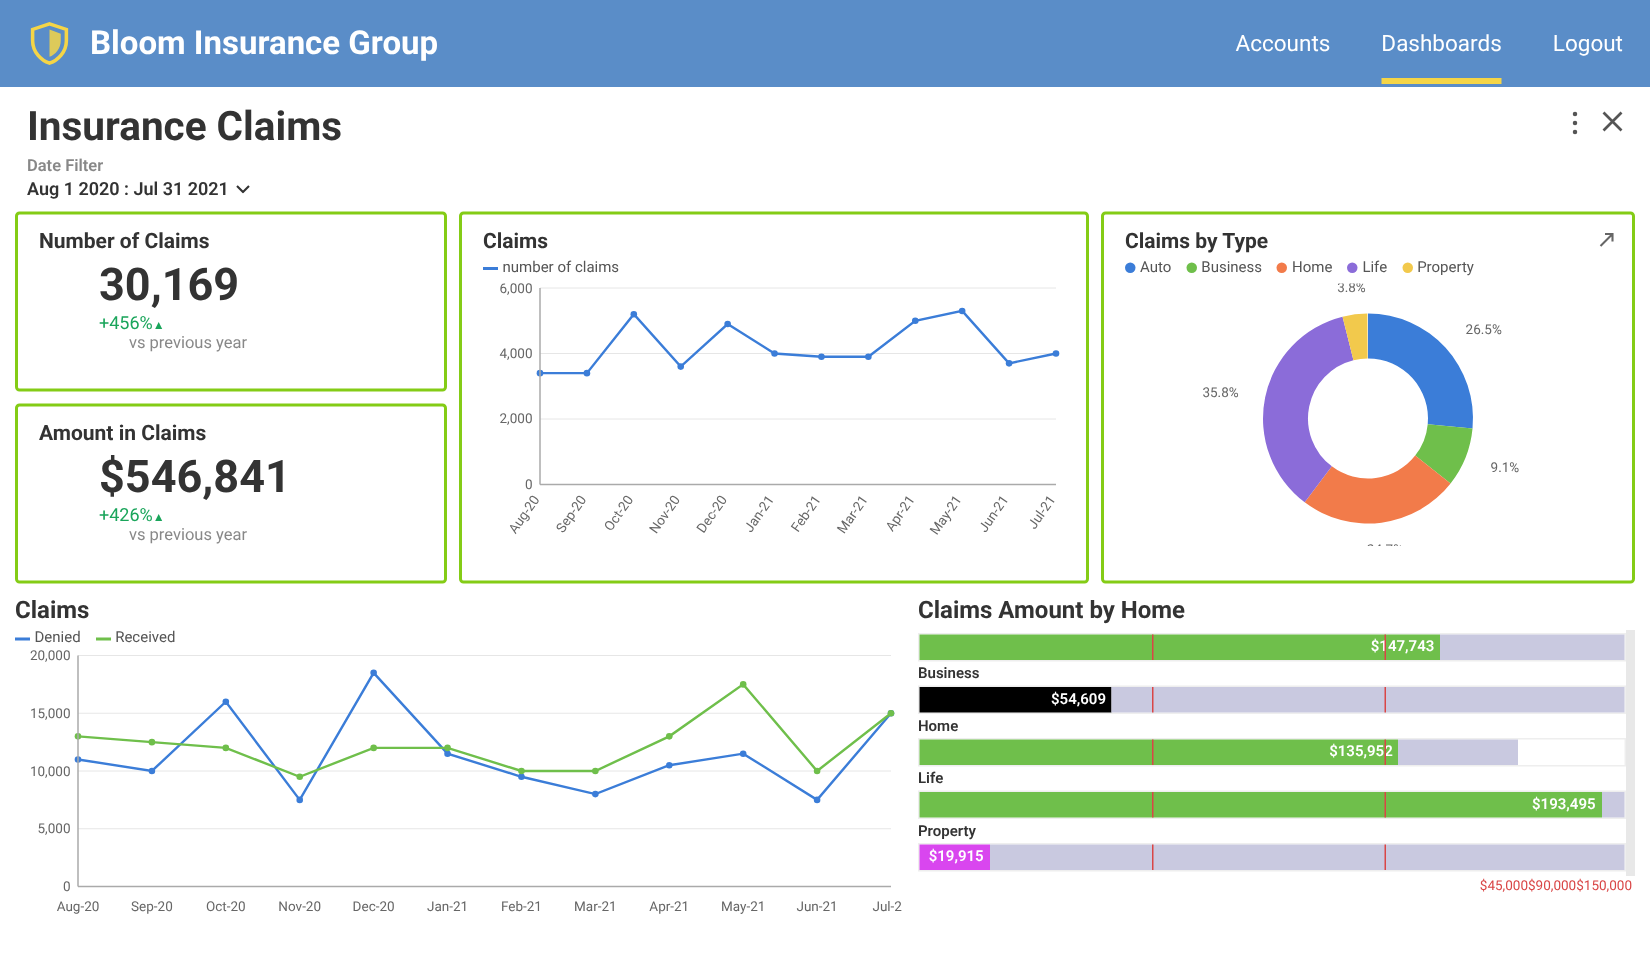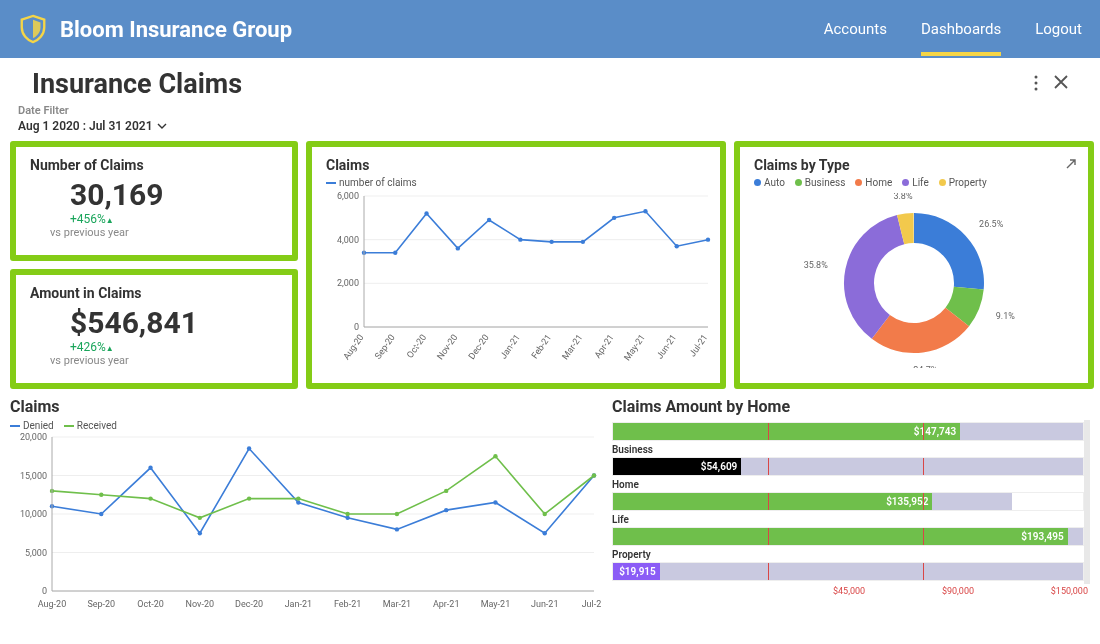--- a/index.html
+++ b/index.html
@@ -5,36 +5,36 @@
 * { box-sizing: border-box; margin: 0; padding: 0; }
 body { font-family: -apple-system, BlinkMacSystemFont, "Segoe UI", Roboto, Arial, sans-serif; font-size: 13px; color: #333; background: #fff; width: 1100px; height: 644px; overflow: hidden; }
 
 .header { background: #5a8dc8; height: 58px; display: flex; align-items: center; padding: 0 18px; color: #fff; }
 .logo { width: 30px; height: 30px; margin-right: 12px; }
 .brand { font-size: 22px; font-weight: 700; }
 .nav { margin-left: auto; display: flex; gap: 34px; font-size: 15px; }
 .nav-item { cursor: pointer; padding: 18px 0 14px; border-bottom: 4px solid transparent; }
 .nav-item.active { border-bottom-color: #f5d547; }
 
-.subheader { display: flex; align-items: center; padding: 10px 32px 4px; }
+.subheader { display: flex; align-items: center; padding: 10px 18px 4px; }
 .subheader h1 { font-size: 27px; font-weight: 700; }
 .subheader .icons { margin-left: auto; display: flex; gap: 16px; }
 .icon-btn { cursor: pointer; color: #555; }
 
 .filter-block { padding: 0 18px 8px; }
 .filter-label { font-size: 11px; color: #888; font-weight: 600; }
 .filter-value { font-size: 12px; font-weight: 600; margin-top: 2px; display: flex; align-items: center; gap: 4px; cursor: pointer; }
 
 .grid { display: grid; grid-template-columns: 288px 420px 1fr; grid-template-rows: 120px 120px; gap: 8px; padding: 0 10px; }
-.card { border: 6px solid #84cc16; border-radius: 3px; padding: 10px 14px; position: relative; background: #fff; }
+.card { border: 2px solid #84cc16; border-radius: 3px; padding: 10px 14px; position: relative; background: #fff; }
 .card-title { font-size: 14px; font-weight: 700; margin-bottom: 4px; }
 .kpi-block { grid-row: span 1; }
 .kpi-val { font-size: 30px; font-weight: 700; margin-top: 2px; margin-left: 40px; }
 .kpi-delta { color: #1aa55b; font-size: 12px; font-weight: 400; margin-left: 40px; }
-.kpi-sub { color: #888; font-size: 11px; margin-left: 20px; }
+.kpi-sub { color: #888; font-size: 11px; margin-left: 60px; }
 .delta-tri { font-size: 8px; }
 
 #card-claims-line { grid-column: 2; grid-row: 1 / span 2; }
 #card-donut { grid-column: 3; grid-row: 1 / span 2; }
 
 .expand-icon { position: absolute; top: 10px; right: 10px; cursor: pointer; }
 
 .legend-row { font-size: 10px; color: #555; display: flex; flex-wrap: wrap; gap: 10px; margin-bottom: 2px; }
 .leg-item { display: flex; align-items: center; gap: 3px; }
 .leg-dot { width: 7px; height: 7px; border-radius: 50%; }
@@ -47,21 +47,21 @@
 
 .axis-label { font-size: 9px; fill: #666; }
 .grid-line { stroke: #ddd; stroke-width: 0.5; }
 
 .stacked-row { margin-bottom: 3px; }
 .stacked-label { font-size: 10px; font-weight: 600; margin-bottom: 2px; }
 .stacked-bar { height: 19px; display: flex; position: relative; border: 1px solid #eee; }
 .seg { position: relative; display: flex; align-items: center; justify-content: flex-end; padding-right: 4px; font-size: 10px; color: #fff; font-weight: 600; }
 .scroll-track { width: 6px; background: #e8e8e8; }
 
-.axis-bottom { display: flex; justify-content: space-between; font-size: 9px; color: #d94646; padding: 0 2px; margin-top: 2px; gap: 12px; }
+.axis-bottom { display: flex; justify-content: flex-end; font-size: 9px; color: #d94646; padding: 0 2px; margin-top: 2px; }
 
 .donut-wrap { display: flex; justify-content: center; align-items: center; height: 180px; }
 </style>
 </head>
 <body>
 
 <div class="header">
   <svg class="logo" viewBox="0 0 32 32">
     <path d="M16 2 L28 6 V14 C28 22 22 28 16 30 C10 28 4 22 4 14 V6 Z" fill="none" stroke="#f5d547" stroke-width="2.5"></path>
     <path d="M16 6 L24 9 V14 C24 19.5 20 24 16 25.5 V6 Z" fill="#f5d547" opacity="0.85"></path>
@@ -313,21 +313,21 @@
             <div class="stacked-bar">
               <div class="seg" style="width:96.7475%;background:#6fbf4b">$193,495</div>
               <div class="seg" style="width:3.2525%;background:#c9c9e0"></div>
               <div style="position:absolute;top:0;bottom:0;left:33%;width:1px;background:#d94646"></div>
               <div style="position:absolute;top:0;bottom:0;left:66%;width:1px;background:#d94646"></div>
             </div>
           </div>
           <div class="stacked-row">
             <div class="stacked-label">Property</div>
             <div class="stacked-bar">
-              <div class="seg" style="width:9.9575%;background:#8b5cf6">$19,915</div>
+              <div class="seg" style="width:9.9575%;background:#d946ef">$19,915</div>
               <div class="seg" style="width:90.0425%;background:#c9c9e0"></div>
               <div style="position:absolute;top:0;bottom:0;left:33%;width:1px;background:#d94646"></div>
               <div style="position:absolute;top:0;bottom:0;left:66%;width:1px;background:#d94646"></div>
             </div>
           </div>
         </div>
       <div class="scroll-track"></div>
     </div>
     <div class="axis-bottom">
       <span style="width:30%"></span>

